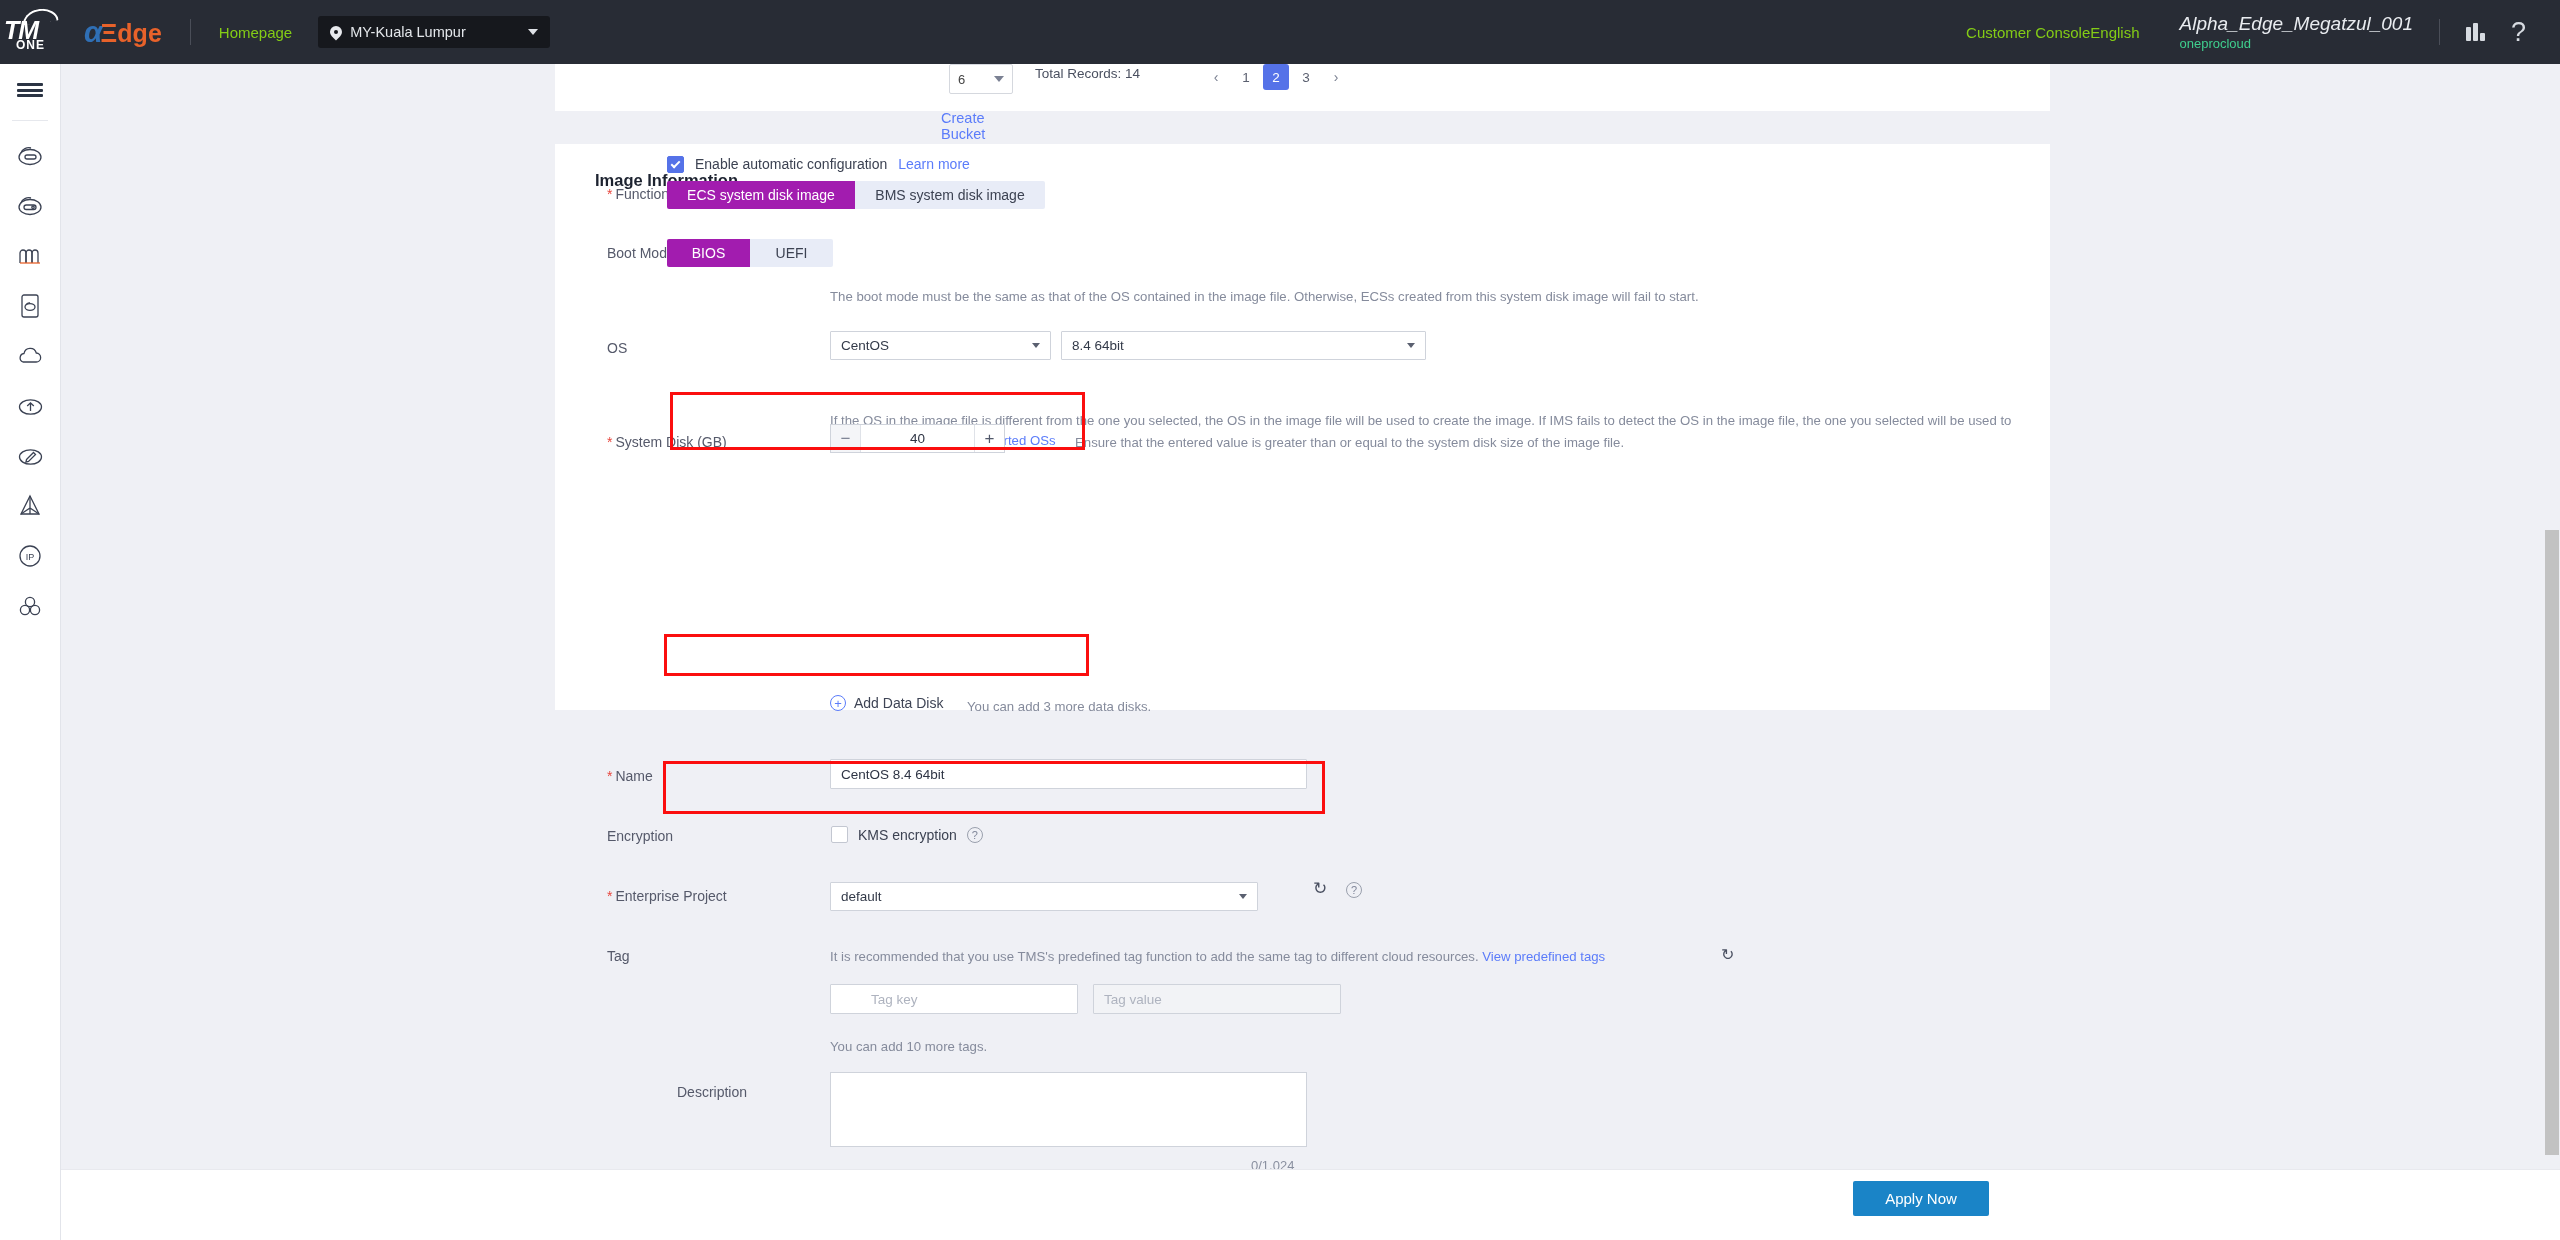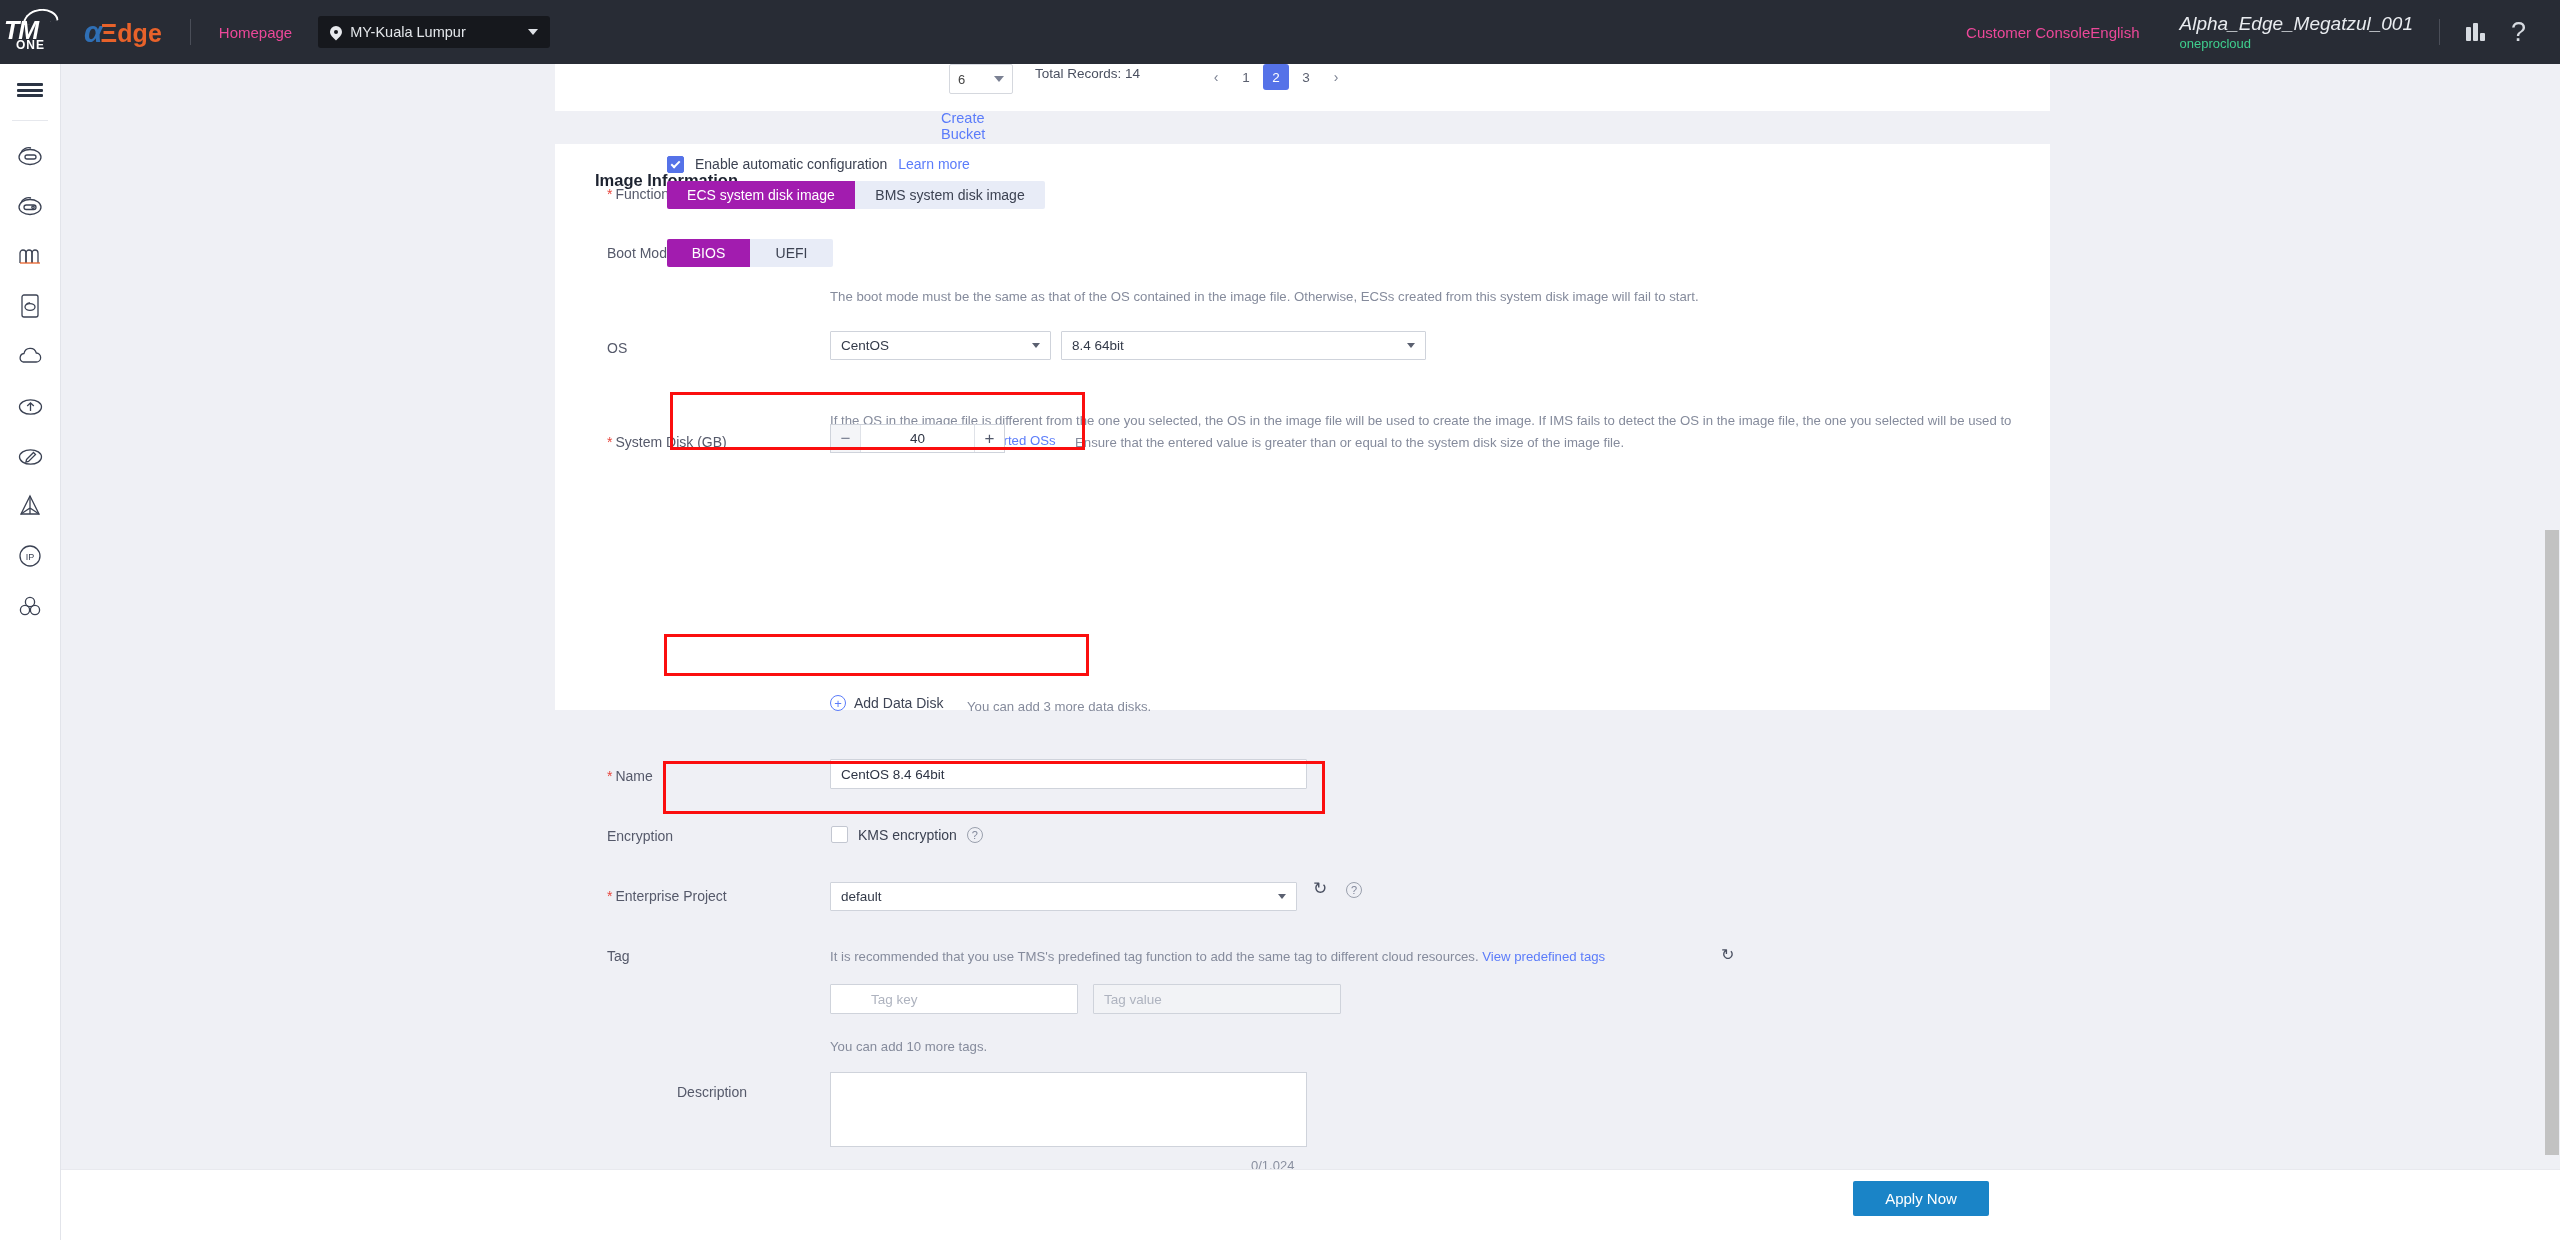--- a/index.html
+++ b/index.html
@@ -34,21 +34,21 @@
     border:2.5px solid #fff; border-bottom:none;
     border-radius:50% 50% 0 0 / 100% 100% 0 0;
     transform:rotate(-8deg);
   }
   .edge-logo{ display:flex; align-items:baseline; font-size:25px; font-weight:600; }
   .edge-a{ color:#2f6fb5; font-style:italic; font-size:30px; }
   .edge-bar{ color:#e8622a; font-size:26px; margin-left:-2px;}
   .edge-dge{ color:#e8622a; }
   .hdr-divider{ width:1px; height:26px; background:#4a4e58; margin:0 28px; }
   .hdr-link{
-    color:#ec4899; font-size:15px; cursor:pointer; white-space:nowrap;
+    color:#84cc16; font-size:15px; cursor:pointer; white-space:nowrap;
   }
   .region-select{
     margin-left:26px; background:#16181d; border-radius:3px;
     height:32px; min-width:232px; display:flex; align-items:center;
     padding:0 12px; color:#e3e6ea; font-size:14.5px; gap:8px; cursor:pointer;
     justify-content:space-between;
   }
   .region-left{ display:flex; align-items:center; gap:8px;}
   .pin{ width:12px; height:12px; position:relative; display:inline-block;}
   .pin:before{
@@ -441,21 +441,21 @@
   <div class="row-label" style="left:546px; top:764px;">Encryption</div>
   <div style="position:absolute; left:770px; top:762px; display:flex; align-items:center; gap:10px;">
     <span class="cb off"></span>
     <span style="font-size:14px;color:#3c4252;">KMS encryption</span>
     <span class="qmark">?</span>
   </div>
 
   <div class="row-label" style="left:546px; top:824px;">
     <span class="req-star">*</span><span>Enterprise Project</span>
   </div>
-  <div class="sel" style="left:769px; top:818px; width:467px;">
+  <div class="sel" style="left:769px; top:818px; width:428px;">
     <span>default</span>
     <span class="cd"></span>
   </div>
   <div class="refresh" style="position:absolute;left:1252px;top:814px;">↻</div>
   <span class="qmark" style="position:absolute;left:1285px;top:818px;">?</span>
 
   <div class="row-label" style="left:546px; top:884px;">Tag</div>
   <div class="hint" style="left:769px; top:883px; width:1120px;">
     <span>It is recommended that you use TMS's predefined tag function to add the same tag to different cloud resources.</span>
     <span class="lnk" style="font-size:13.2px">View predefined tags</span>

